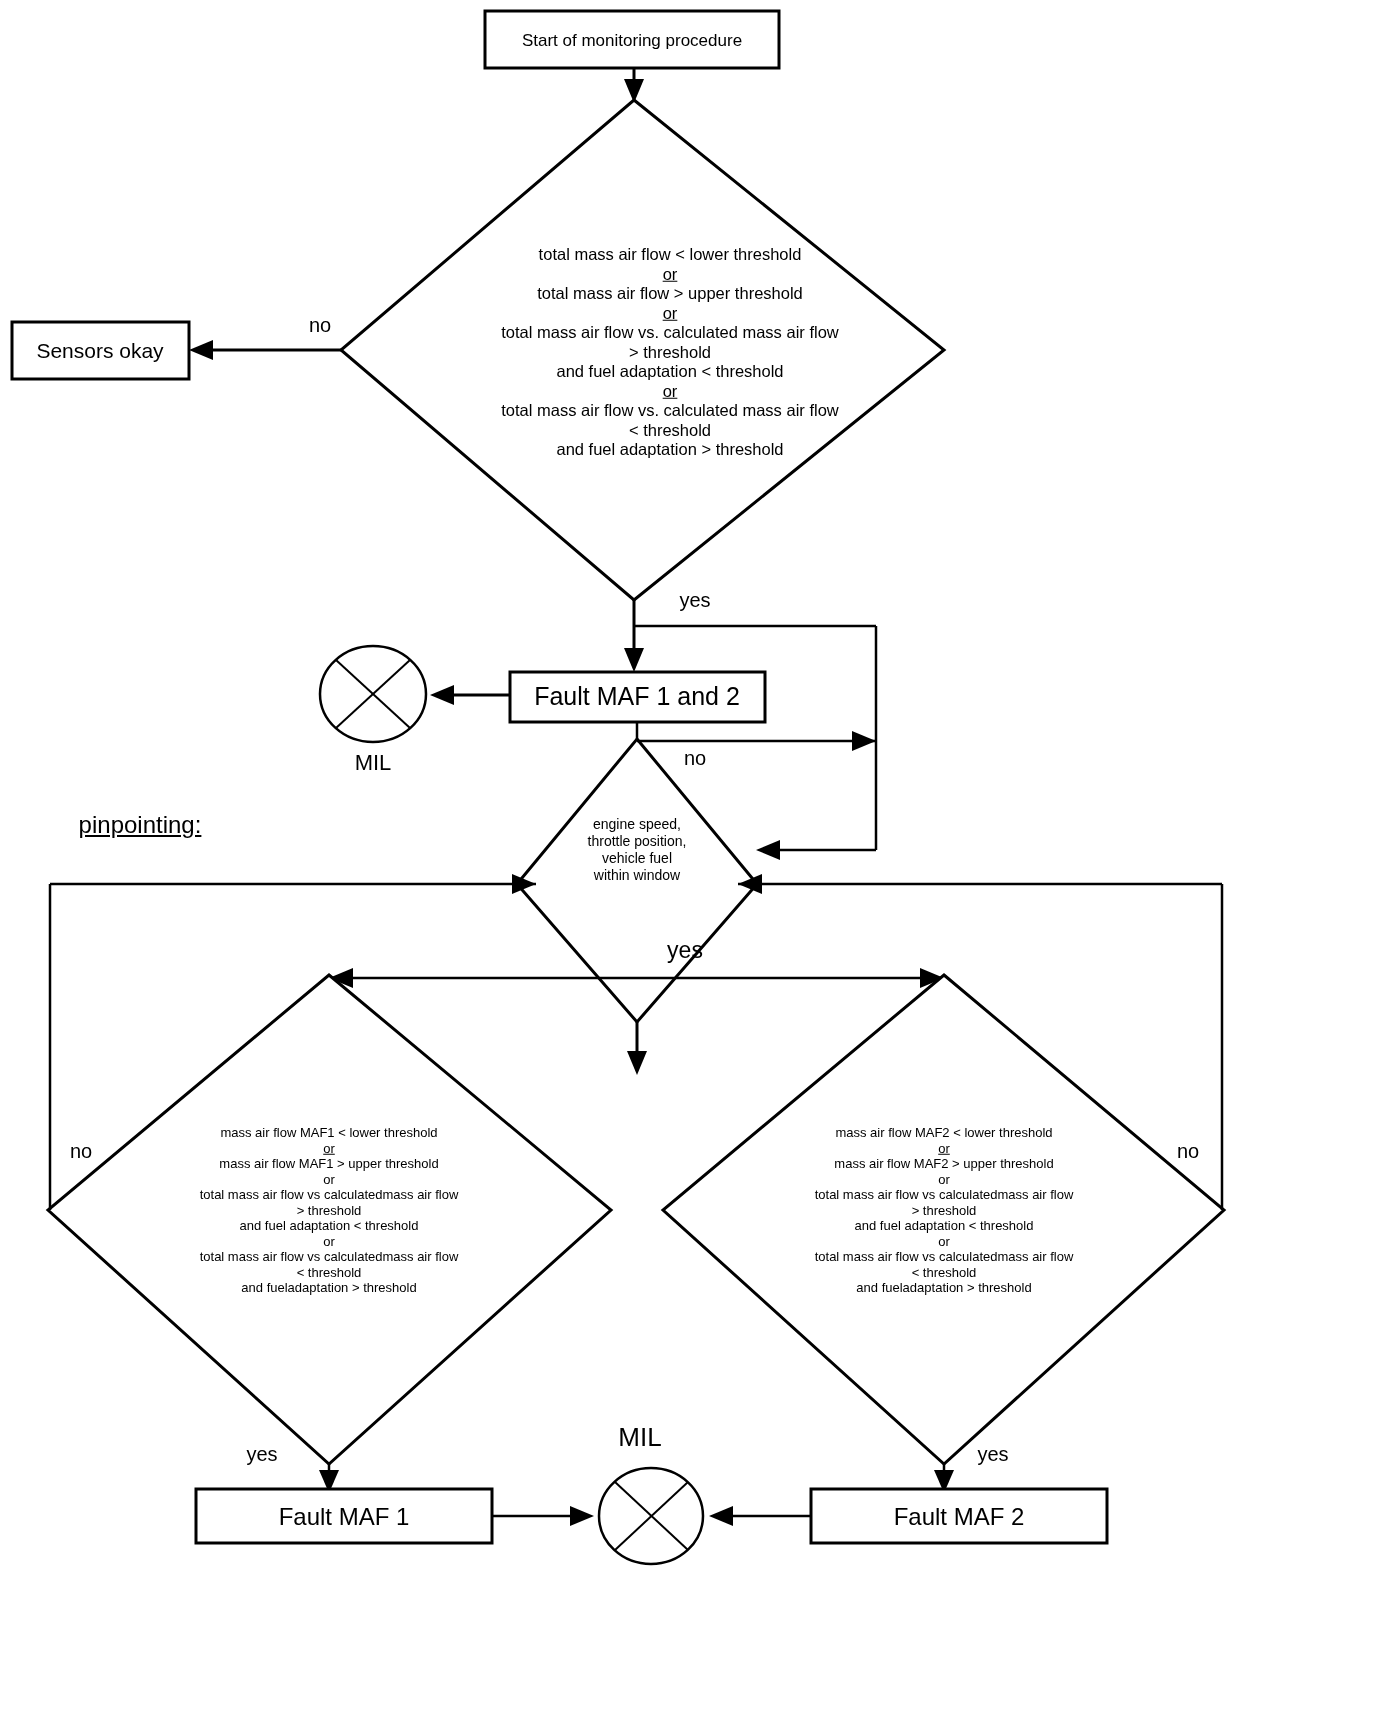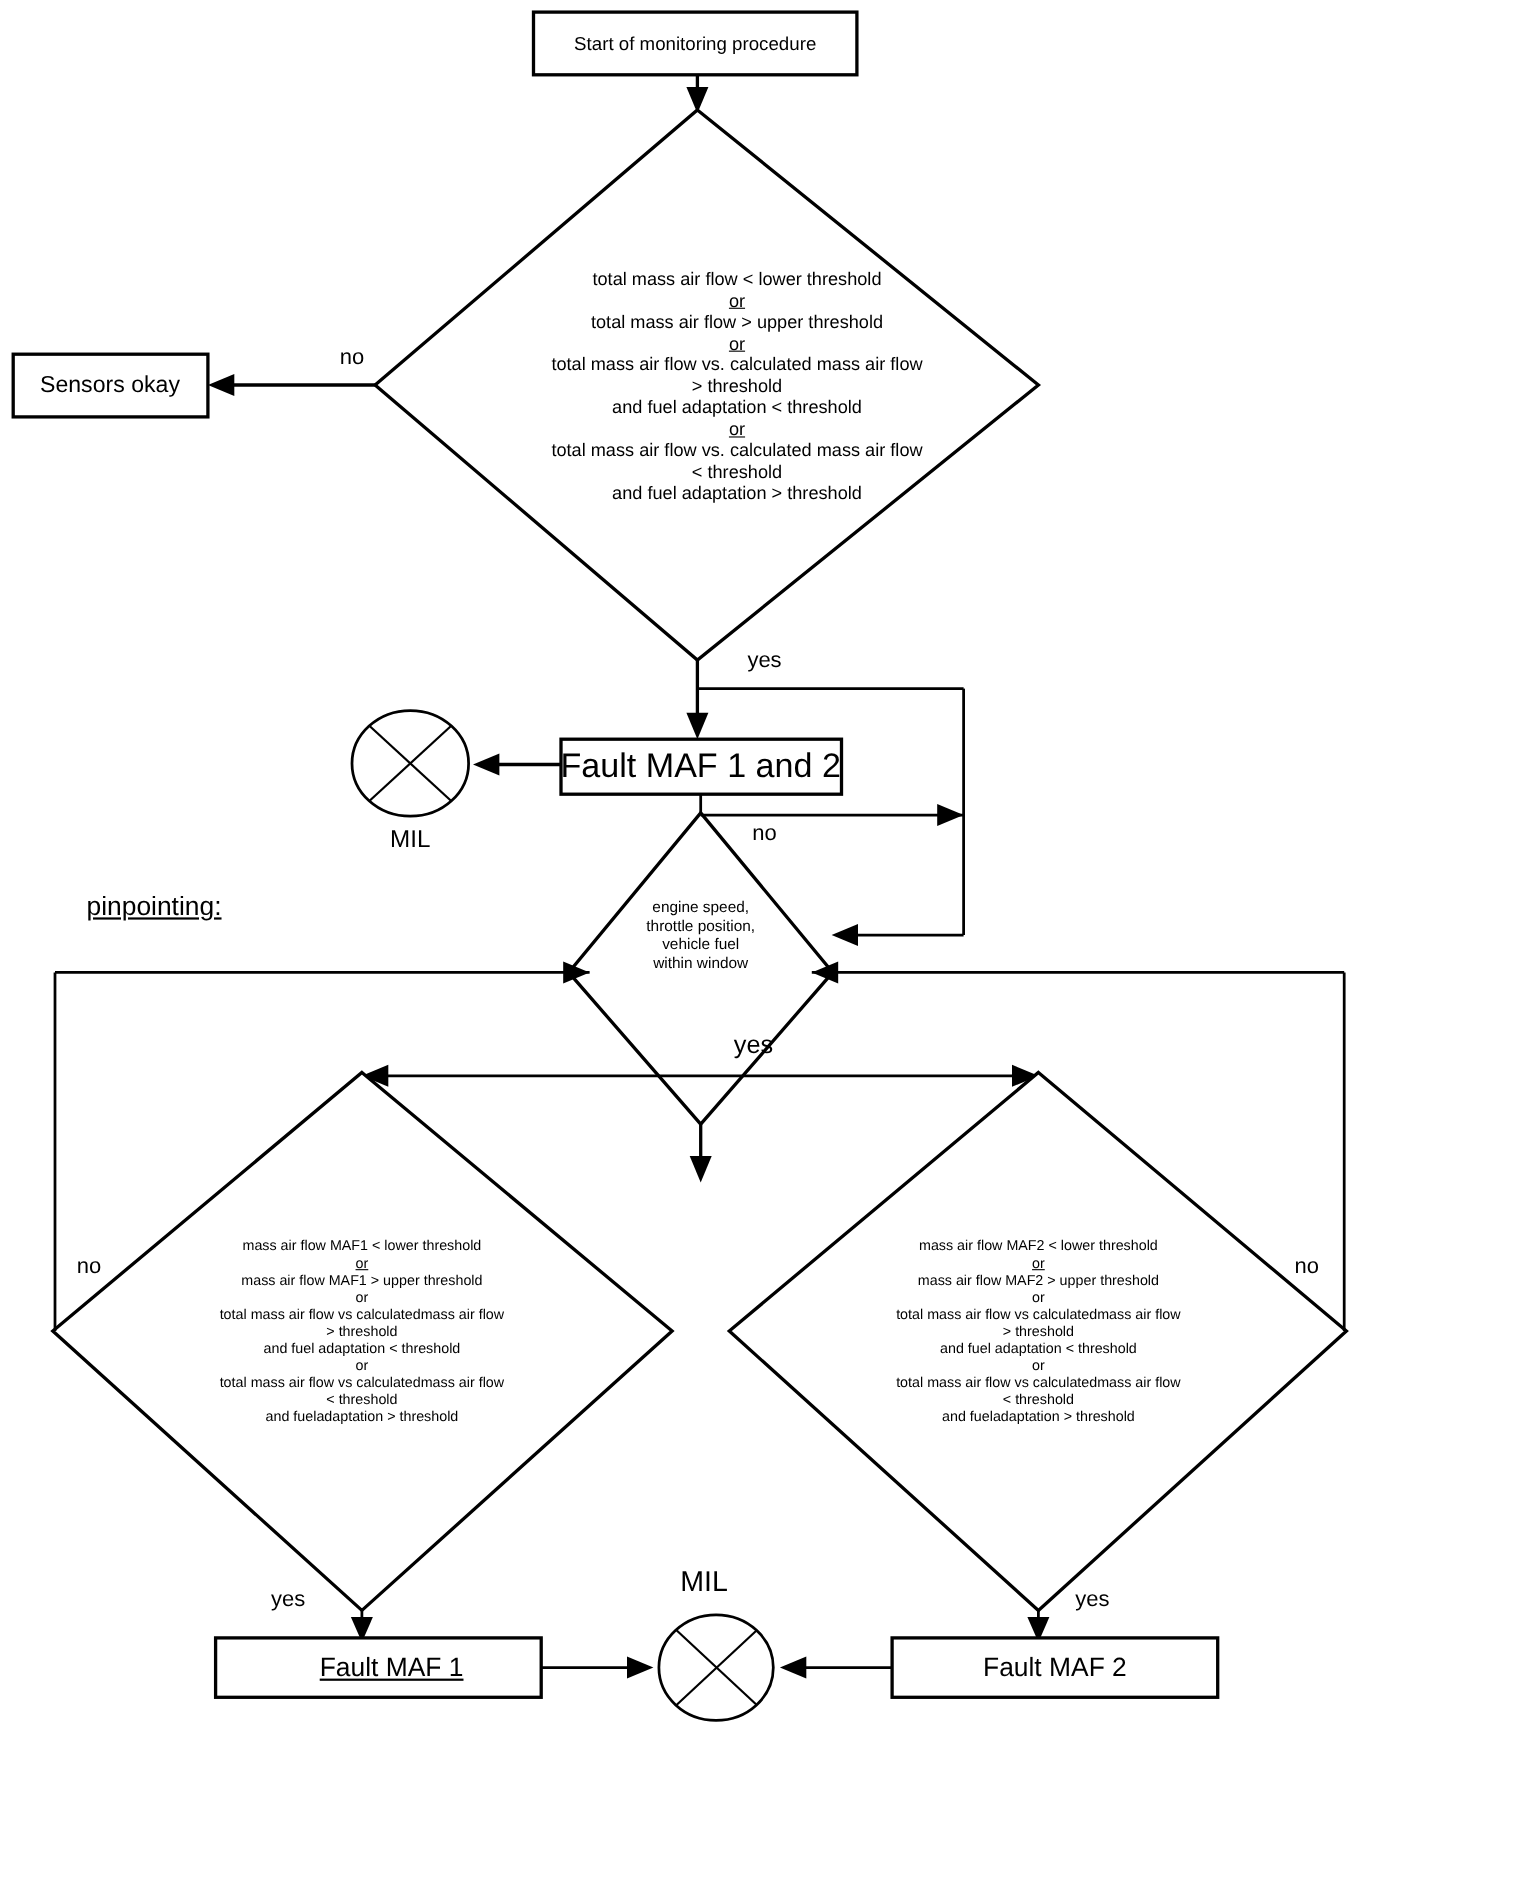--- a/index.html
+++ b/index.html
@@ -43,21 +43,21 @@
     font-family: "Liberation Sans", sans-serif;
   }
   .centered { transform: translate(-50%, -50%); }
   .u { text-decoration: underline; }
 
   .t-start { font-size: 17px; }
   .t-sensors { font-size: 21px; }
   .t-dia1 { font-size: 16.5px; line-height: 19.5px; }
   .t-dia-pin { font-size: 13px; line-height: 15.5px; }
   .t-dia-eng { font-size: 14px; line-height: 17px; }
-  .t-faultbig { font-size: 31px; }
+  .t-faultbig { font-size: 25px; }
   .t-faultmed { font-size: 24px; }
   .t-yesno { font-size: 20px; }
   .t-mil { font-size: 22px; }
   .t-pinpoint { font-size: 24px; font-weight: normal; }
 </style>
 </head>
 <body>
 
 <div id="canvas">
 
@@ -209,17 +209,17 @@
   <div class="txt centered t-yesno" style="left:81px; top:1151px;">no</div>
 
   <div class="txt centered t-yesno" style="left:1188px; top:1151px;">no</div>
 
   <div class="txt centered t-yesno" style="left:262px; top:1454px;">yes</div>
 
   <div class="txt centered t-yesno" style="left:993px; top:1454px;">yes</div>
 
   <div class="txt centered t-mil" style="left:640px; top:1437px; font-size:26px;">MIL</div>
 
-  <div class="txt centered t-faultmed" style="left:356px; top:1517px;text-decoration:underline;">Fault MAF 1</div>
+  <div class="txt centered t-faultmed" style="left:344px; top:1517px;">Fault MAF 1</div>
 
   <div class="txt centered t-faultmed" style="left:959px; top:1517px;">Fault MAF 2</div>
 
 </div>
 
 </body></html>

